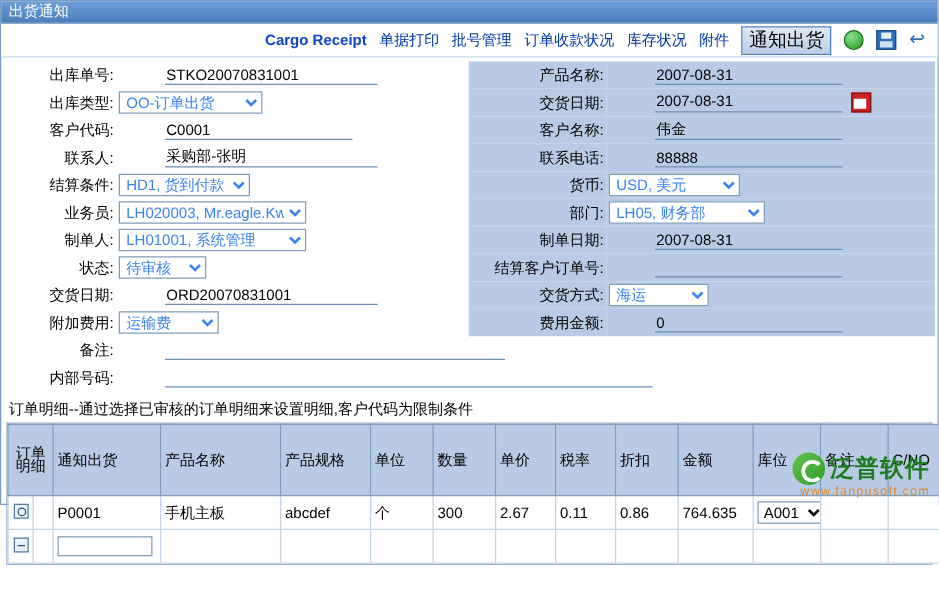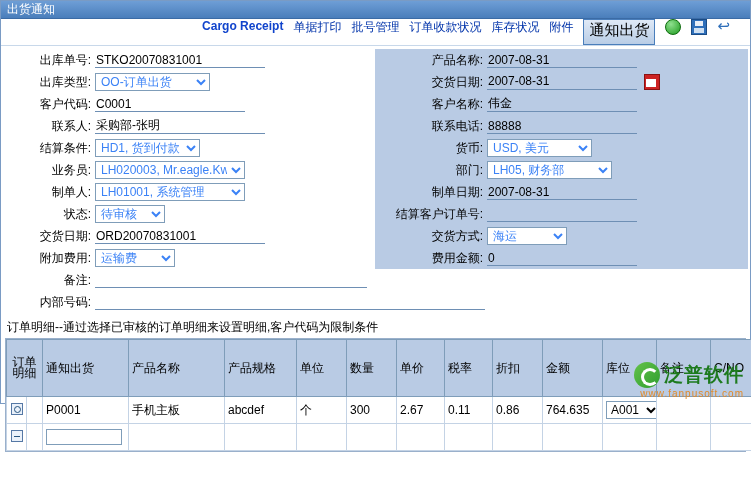--- a/index.html
+++ b/index.html
@@ -32,22 +32,23 @@
     align-items: center;
     padding-left: 6px;
     color: #ffffff;
     font-size: 12px;
   }
   
   .toolbar {
     height: 26px;
     background: #ffffff;
     display: flex;
+    align-items: center;
     justify-content: flex-end;
-    padding-right: 20px;
+    padding-right: 10px;
     gap: 10px;
     border-bottom: 1px solid #c8d8ea;
   }
   .tb-link {
     color: #0033aa;
     font-size: 12px;
     white-space: nowrap;
     cursor: pointer;
   }
   .tb-link.cargo {
@@ -132,20 +133,21 @@
   .txt {
     border: 0;
     border-bottom: 1px solid #6e8fb4;
     background: transparent;
     font-family: "Liberation Sans", sans-serif;
     font-size: 12px;
     padding: 0 1px;
     height: 16px;
     box-sizing: border-box;
     color: #000;
+    margin-left: 37px;
   }
   .txt.w170 { width: 170px; }
   .txt.w150 { width: 150px; }
   .txt.wfull { width: 98%; }
   .sel {
     font-family: "Liberation Sans", sans-serif;
     font-size: 12px;
     height: 18px;
     border: 1px solid #7f9db9;
     background: #ffffff;

